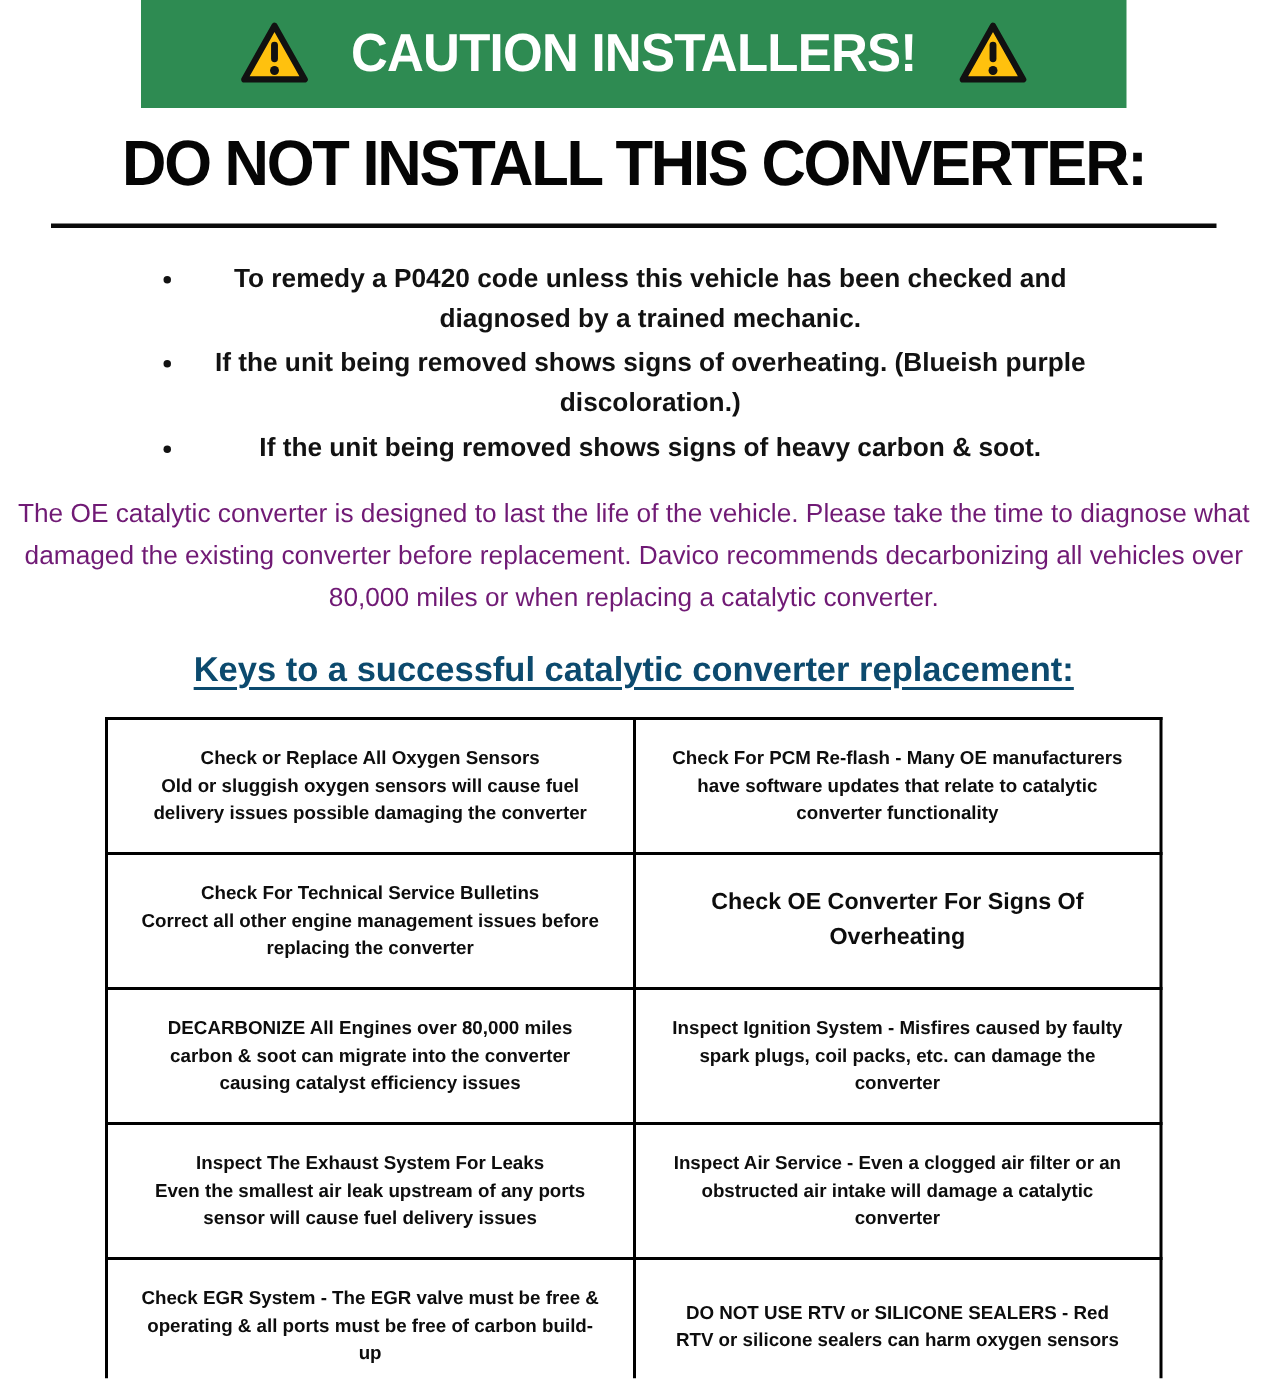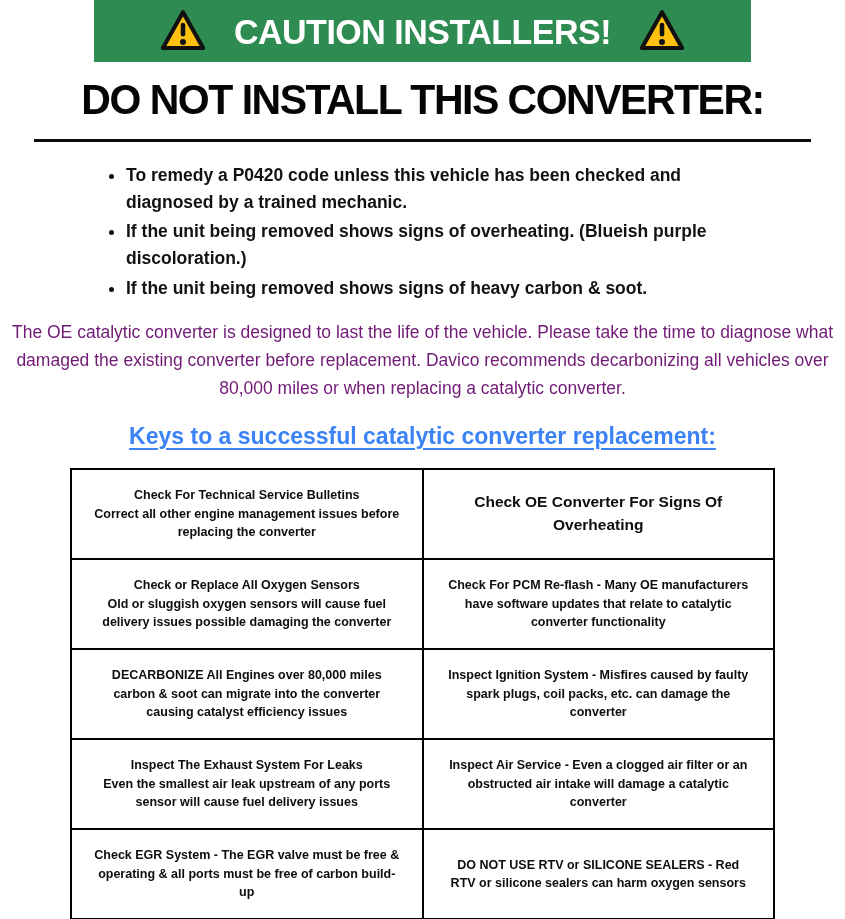--- a/index.html
+++ b/index.html
@@ -13,21 +13,21 @@
     position: relative;
     width: 845px;
     height: 919px;
     background: #ffffff;
     overflow: hidden;
   }
 
   
   .banner {
     width: 657px;
-    height: 62px;
+    height: 72px;
     margin: 0 auto;
     background: #2e8b52;
     display: flex;
     align-items: center;
     justify-content: center;
     gap: 28px;
   }
   .tri { display: inline-flex; width: 46px; height: 44px; }
   .tri svg { width: 100%; height: 100%; }
   .banner-text {
@@ -56,20 +56,21 @@
     border: none;
     border-top: 3px solid #0a0a0a;
   }
 
   
   .warnings {
     margin: 20px 0 0 108px;
     padding: 0 0 0 18px;
     width: 615px;
     list-style: disc outside;
+    text-align: center;
   }
   .warnings li {
     font-weight: bold;
     font-size: 17.5px;
     line-height: 1.55;
     color: #121212;
     margin-bottom: 2px;
   }
 
   
@@ -82,21 +83,21 @@
     font-weight: normal;
     color: #701a75;
   }
 
   
   .keys-heading {
     margin: 20px 0 18px 0;
     text-align: center;
     font-size: 23px;
     font-weight: bold;
-    color: #3b82f6;
+    color: #0c4a6e;
     text-decoration: underline;
     text-decoration-thickness: 2px;
     text-underline-offset: 4px;
   }
 
   
   .keys-table {
     width: 705px;
     margin: 0 auto;
     border-collapse: collapse;
@@ -152,28 +153,28 @@
     <li>If the unit being removed shows signs of heavy carbon &amp; soot.</li>
   </ul>
 
   <p class="para">The OE catalytic converter is designed to last the life of the vehicle. Please take the time to diagnose what damaged the existing converter before replacement. Davico recommends decarbonizing all vehicles over 80,000 miles or when replacing a catalytic converter.</p>
 
   <h2 class="keys-heading">Keys to a successful catalytic converter replacement:</h2>
 
   <table class="keys-table">
     <tbody>
       <tr>
+        <td>Check or Replace All Oxygen Sensors
+Old or sluggish oxygen sensors will cause fuel delivery issues possible damaging the converter</td>
+        <td>Check For PCM Re-flash - Many OE manufacturers have software updates that relate to catalytic converter functionality</td>
+      </tr>
+      <tr>
         <td>Check For Technical Service Bulletins
 Correct all other engine management issues before replacing the converter</td>
         <td class="big">Check OE Converter For Signs Of Overheating</td>
-      </tr>
-      <tr>
-        <td>Check or Replace All Oxygen Sensors
-Old or sluggish oxygen sensors will cause fuel delivery issues possible damaging the converter</td>
-        <td>Check For PCM Re-flash - Many OE manufacturers have software updates that relate to catalytic converter functionality</td>
       </tr>
       <tr>
         <td>DECARBONIZE All Engines over 80,000 miles carbon &amp; soot can migrate into the converter causing catalyst efficiency issues</td>
         <td>Inspect Ignition System - Misfires caused by faulty spark plugs, coil packs, etc. can damage the converter</td>
       </tr>
       <tr>
         <td>Inspect The Exhaust System For Leaks
 Even the smallest air leak upstream of any ports sensor will cause fuel delivery issues</td>
         <td>Inspect Air Service - Even a clogged air filter or an obstructed air intake will damage a catalytic converter</td>
       </tr>

